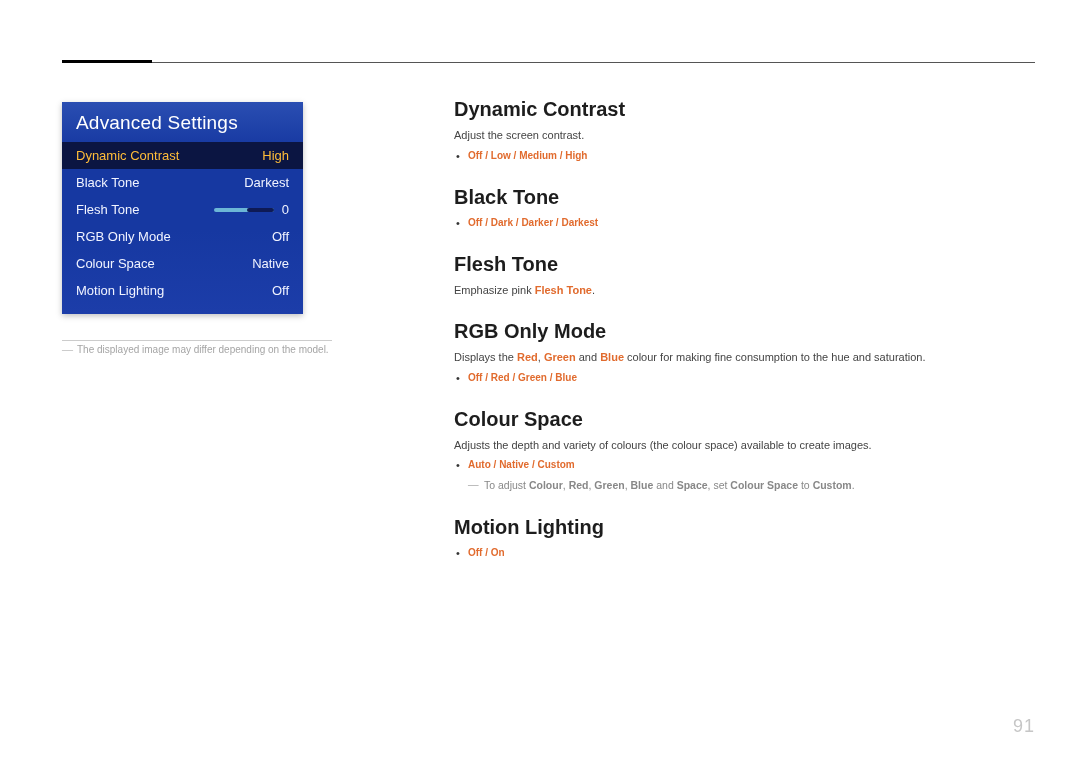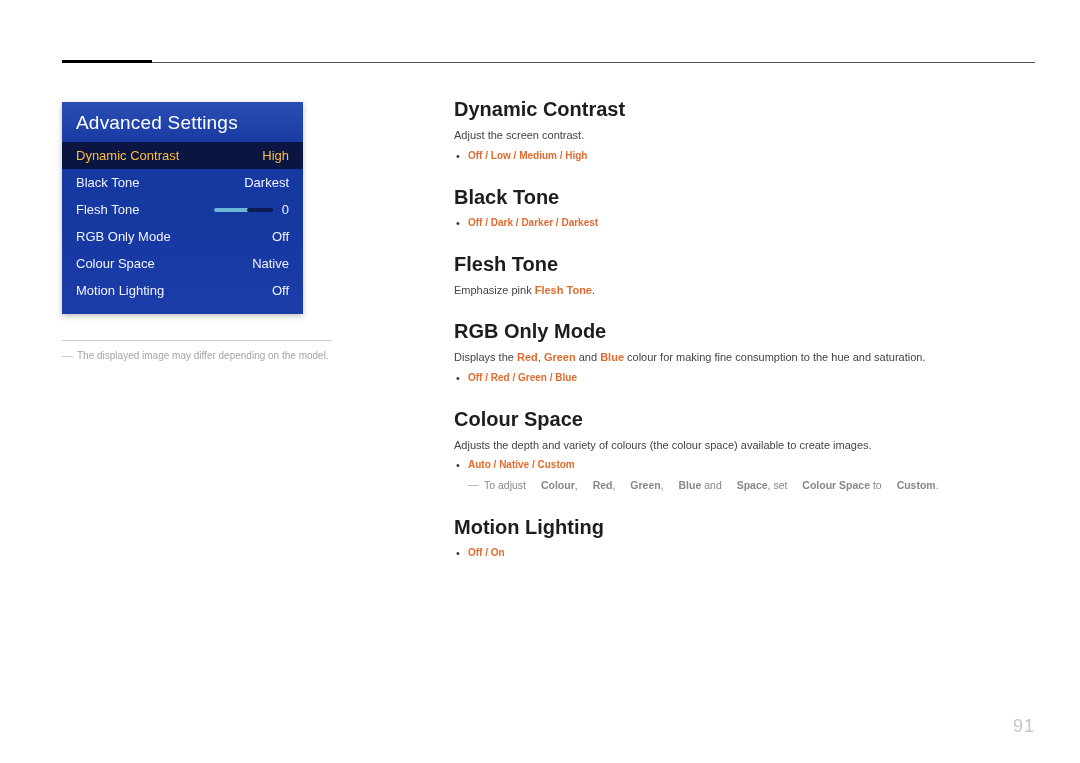--- a/index.html
+++ b/index.html
@@ -112,21 +112,20 @@
 
   
   .left-divider {
     margin-top: 26px;
     border-top: 1px solid #ccc;
     width: 270px;
   }
   .left-note {
     font-size: 10px;
     color: #a5a5a5;
-    margin-top: 6px;
     line-height: 1.5;
   }
   .left-note .dash {
     font-family: serif;
     font-size: 11px;
     color: #a5a5a5;
     margin-right: 4px;
   }
 
   
@@ -170,21 +169,21 @@
     margin-top: 4px;
     line-height: 1.6;
   }
   .sub-note .dash {
     position: absolute;
     left: 14px;
     top: 0;
     font-family: serif;
     color: #888;
   }
-  .sub-note .kw { font-weight: 700; color: #888; margin-left: 12px; }
+  .sub-note .kw { font-weight: 700; color: #888; }
 
   
   .page-number {
     position: absolute;
     right: 45px;
     bottom: 26px;
     font-size: 18px;
     font-weight: 300;
     color: #c6c6c6;
     letter-spacing: 1px;

